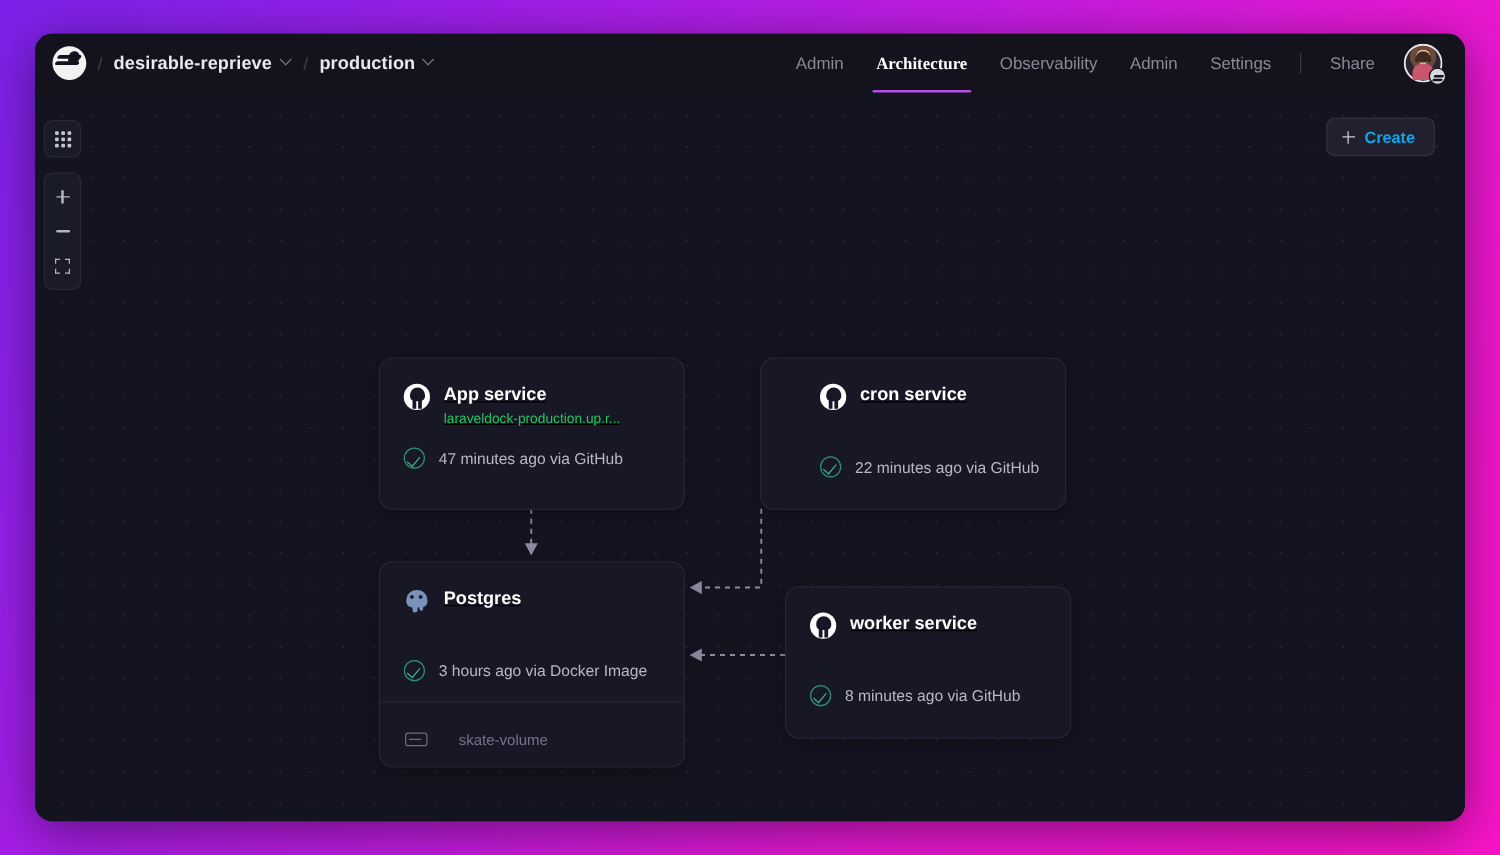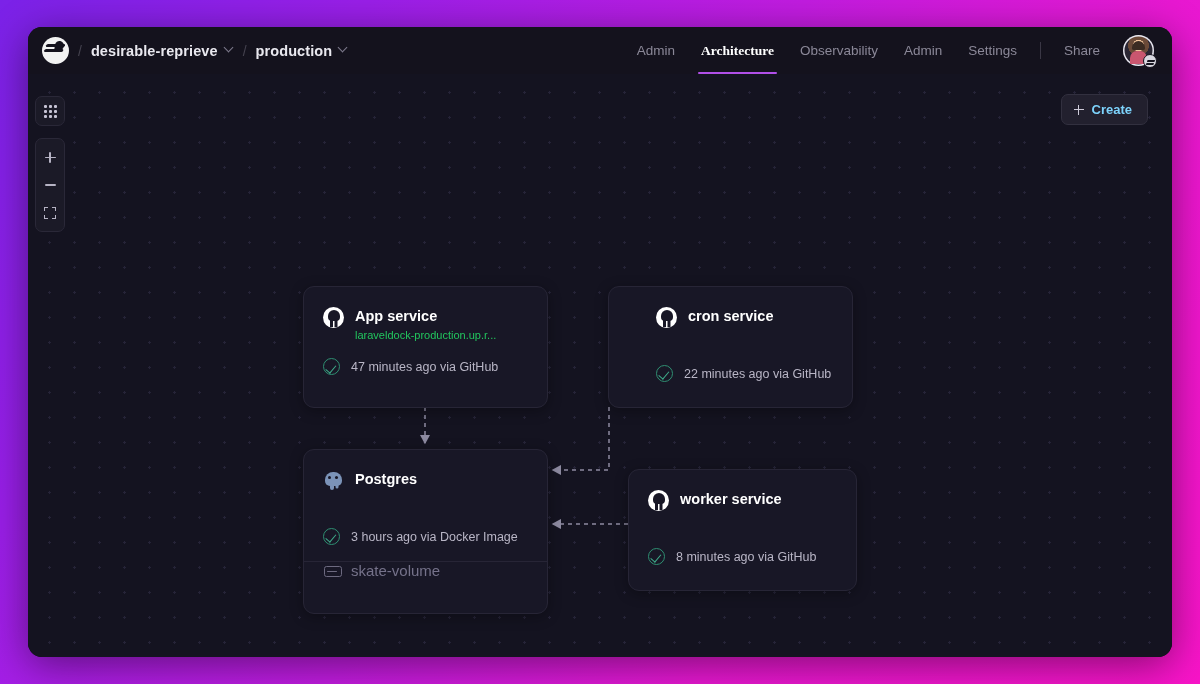--- a/index.html
+++ b/index.html
@@ -155,52 +155,52 @@
   .fit-ico span:nth-child(3){ left:0; bottom:0; border-left:1.4px solid #b6b3c4; border-bottom:1.4px solid #b6b3c4; }
   .fit-ico span:nth-child(4){ right:0; bottom:0; border-right:1.4px solid #b6b3c4; border-bottom:1.4px solid #b6b3c4; }
 
   
   #create-btn{
     position:absolute; right:24px; top:20px;
     height:31px; padding:0 15px 0 12px;
     display:flex; align-items:center; gap:8px;
     background:#22202e; border:1px solid #32303f;
     border-radius:7px; cursor:pointer;
-    color:#7dd3fc; font-size:13px; font-weight:600;
+    color:#0ea5e9; font-size:13px; font-weight:600;
   }
   .plus-sm{ position:relative; width:10px; height:10px; }
   .plus-sm::before,.plus-sm::after{ content:""; position:absolute; background:#cecbd9; }
   .plus-sm::before{ left:0; top:4.3px; width:10px; height:1.4px; }
   .plus-sm::after{ left:4.3px; top:0; width:1.4px; height:10px; }
 
   
   #edges{ position:absolute; inset:0; pointer-events:none; z-index:1; }
 
   
   .node{
     position:absolute; z-index:5;
     background:#181726;
     border:1px solid #272536;
     border-radius:11px;
     box-shadow:0 3px 14px rgba(0,0,0,.32);
   }
-  .node-body{ padding:20px 19px 0 19px; }
+  .node-body{ padding:20px 19px 0 19px;text-decoration:underline; }
   .node-head{ display:flex; align-items:flex-start; gap:11px; }
   .node-title{ color:#ffffff; font-size:14.5px; font-weight:700; line-height:1.25; }
   .node-sub{ color:#22c55e; font-size:11px; margin-top:3px; line-height:1.3;text-align:center; }
   .node-status{
     display:flex; align-items:center; gap:11px;
     padding:0 19px; height:49px;
     color:#b9b6c6; font-size:12.5px;
   }
   .node-volume{
-    display:flex; align-items:flex-start; gap:11px;
+    display:flex; align-items:flex-end; gap:27px;
     border-top:1px solid #272536;
     padding:0 19px; height:38px;
-    color:#75728a; font-size:15px;
+    color:#75728a; font-size:12px;
   }
 
   
   .gh{
     width:21px; height:21px; border-radius:50%;
     background:#ffffff; flex:0 0 auto; position:relative; overflow:hidden;
   }
   .gh::before{
     content:""; position:absolute; left:4.5px; top:3px;
     width:12px; height:11px; border-radius:6px 6px 4px 4px;

